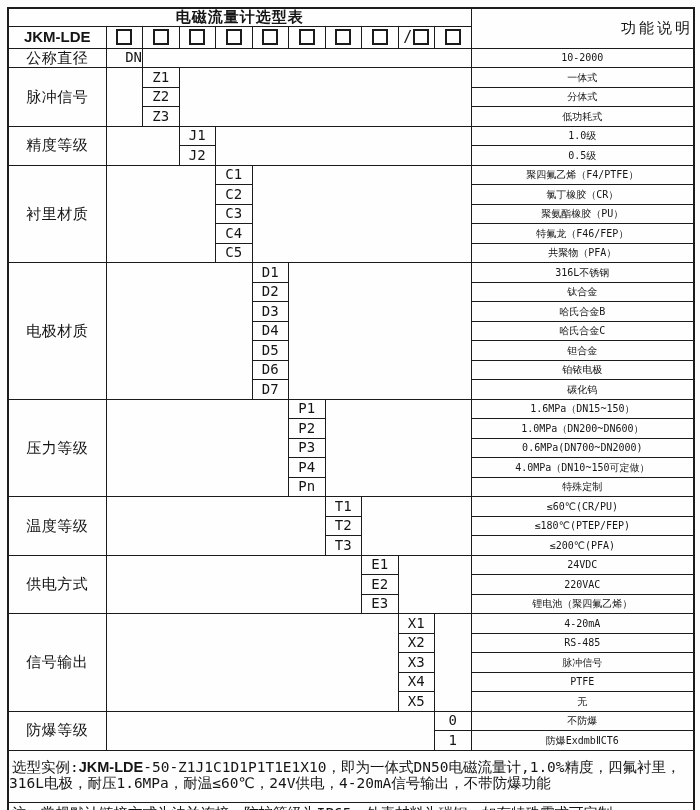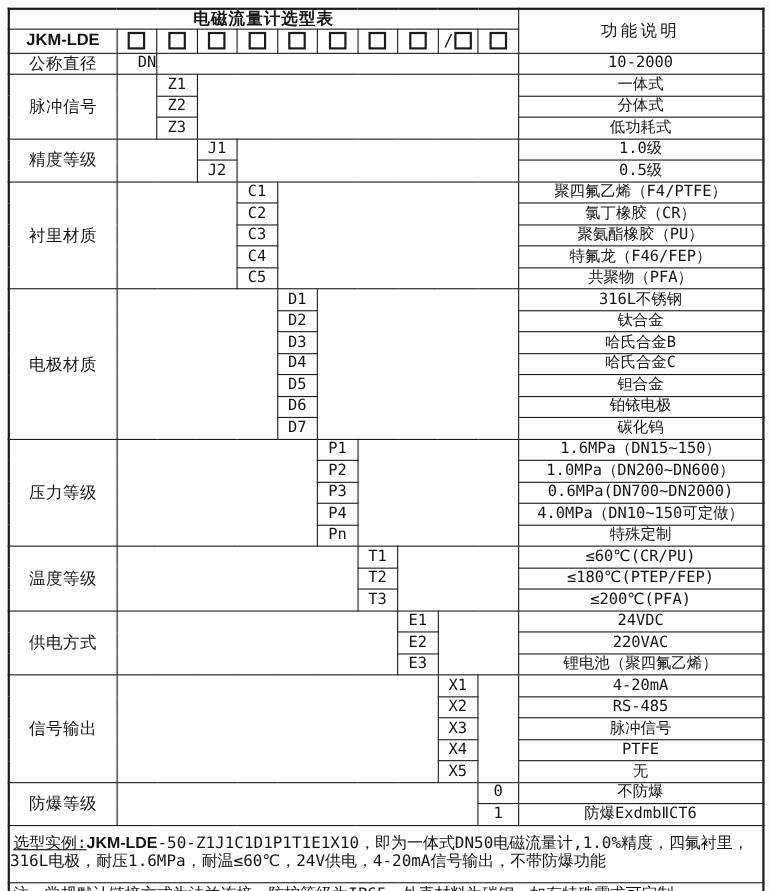--- a/index.html
+++ b/index.html
@@ -19,42 +19,42 @@
   }
   td {
     border:1px solid #1b1b1b;
     padding:0;
     text-align:center; vertical-align:middle;
     overflow:hidden; white-space:nowrap;
     line-height:1.1;
   }
   tr.r-title { height:16px; }
   td.title { font-size:15px; letter-spacing:1px;font-weight:bold; }
-  td.funchead { font-size:15px; letter-spacing:3px; }
+  td.funchead { font-size:15px; letter-spacing:3px;text-align:right; }
   tr.r-model { height:22px; }
   td.mlabel {
     font-family:"Liberation Sans","DejaVu Sans",sans-serif;
     font-weight:bold; font-size:15px;
   }
   span.box {
     display:inline-block; width:12px; height:12px;
     border:2px solid #1b1b1b; background:#fff;
     vertical-align:middle; margin-top:-2px;
   }
   span.slash { font-size:15px; margin-right:1px; }
   tr.opt-row { height:19.5px; }
   td.glabel { font-size:15px; letter-spacing:0.5px; }
   td.code { font-size:14px; }
   td.code.dn { text-align:right; padding-left:3px; }
-  td.desc { font-size:14px;margin-left:12px; }
+  td.desc { font-size:10px;margin-left:12px; }
   tr.r-example { height:52px; }
   td.example { font-size:14.5px; }
   td.example .ex1 { text-align:left; padding-left:3px; }
   td.example .ex2 { text-align:left; }
-  .exu { text-decoration:underline; }
+  .exu { }
   .exmodel {
     font-family:"Liberation Sans","DejaVu Sans",sans-serif;
     font-weight:bold;
   }
   tr.r-note { height:25px; }
   td.note { font-size:14.5px; text-align:left; padding-left:3px; }
 </style>
 </head>
 <body>
 

